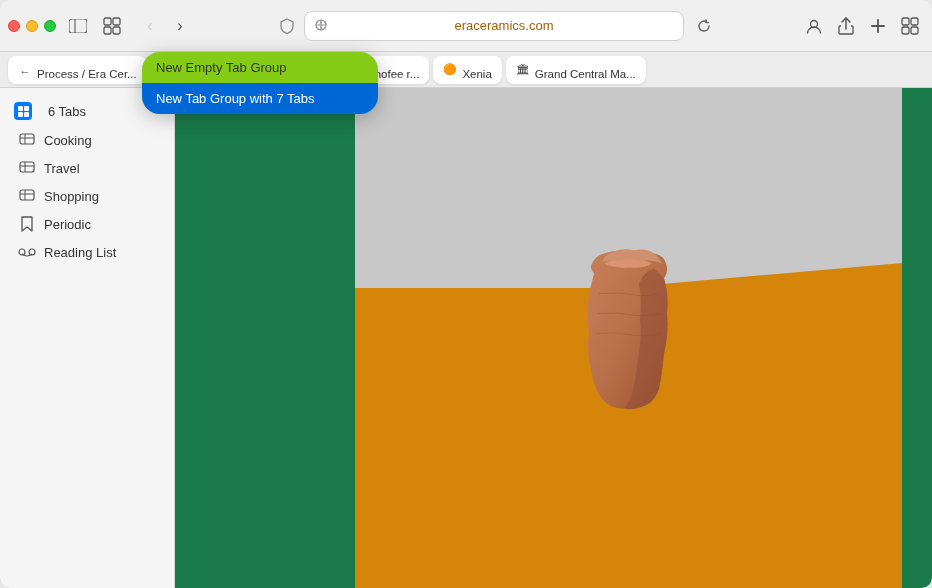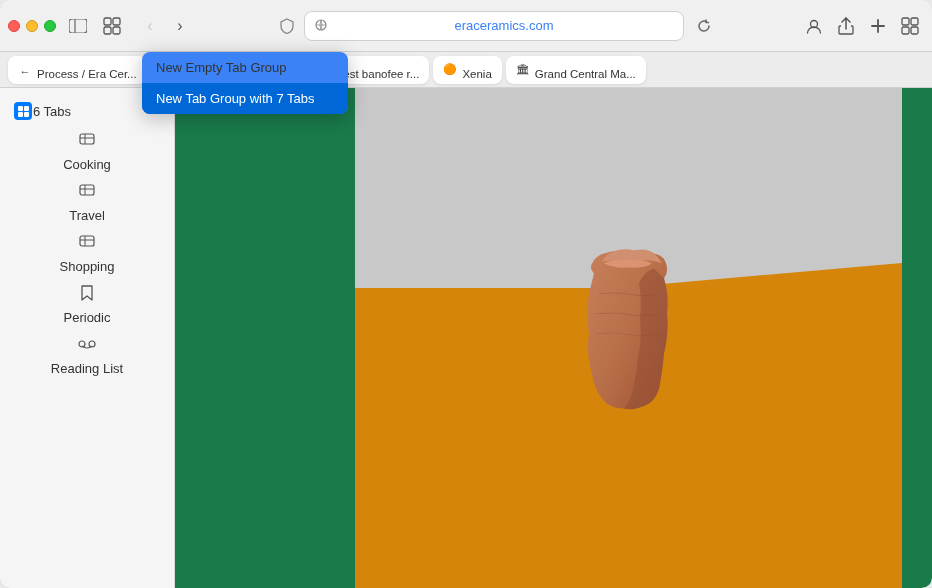--- a/index.html
+++ b/index.html
@@ -127,21 +127,21 @@
       cursor: text;
     }
     .address-bar .favicon {
       width: 14px;
       height: 14px;
       color: #888;
       font-size: 11px;
     }
     .address-text {
       font-size: 13px;
-      color: #3b82f6;
+      color: #a16207;
       flex: 1;
       text-align: center;
     }
 
     .reload-btn {
       width: 24px;
       height: 24px;
       display: flex;
       align-items: center;
       justify-content: center;
@@ -243,37 +243,36 @@
     .sidebar-item {
       display: flex;
       align-items: center;
       padding: 5px 14px;
       gap: 8px;
       cursor: pointer;
       border-radius: 6px;
       margin: 0 4px;
       font-size: 13px;
       color: #333;
-      flex-direction: column;
     }
 
     .sidebar-item-icon {
       width: 18px;
       height: 18px;
       display: flex;
       align-items: center;
       justify-content: center;
       flex-shrink: 0;
     }
 
     .current-tabs {
       display: flex;
       align-items: center;
       padding: 6px 14px;
-      gap: 1px;
+      gap: 16px;
       font-size: 13px;
       color: #333;
       font-weight: 500;
       cursor: pointer;
     }
     .current-tabs-icon {
       width: 18px;
       height: 18px;
       background: #007aff;
       border-radius: 4px;
@@ -354,26 +353,26 @@
       transform: translate(-50%, -55%);
       width: 130px;
       height: 190px;
     }
 
     
     .dropdown-menu {
       position: absolute;
       top: 52px; 
       left: 142px;
-      background: #3b82f6;
-      border-radius: 8px;
+      background: #84cc16;
+      border-radius: 18px;
       box-shadow: 0 4px 20px rgba(0,0,0,0.25);
       overflow: hidden;
       z-index: 1000;
-      width: 206px;
+      width: 236px;
     }
 
     .dropdown-item {
       padding: 8px 14px;
       font-size: 13px;
       color: #333;
       cursor: pointer;
       display: flex;
       align-items: center;
     }

